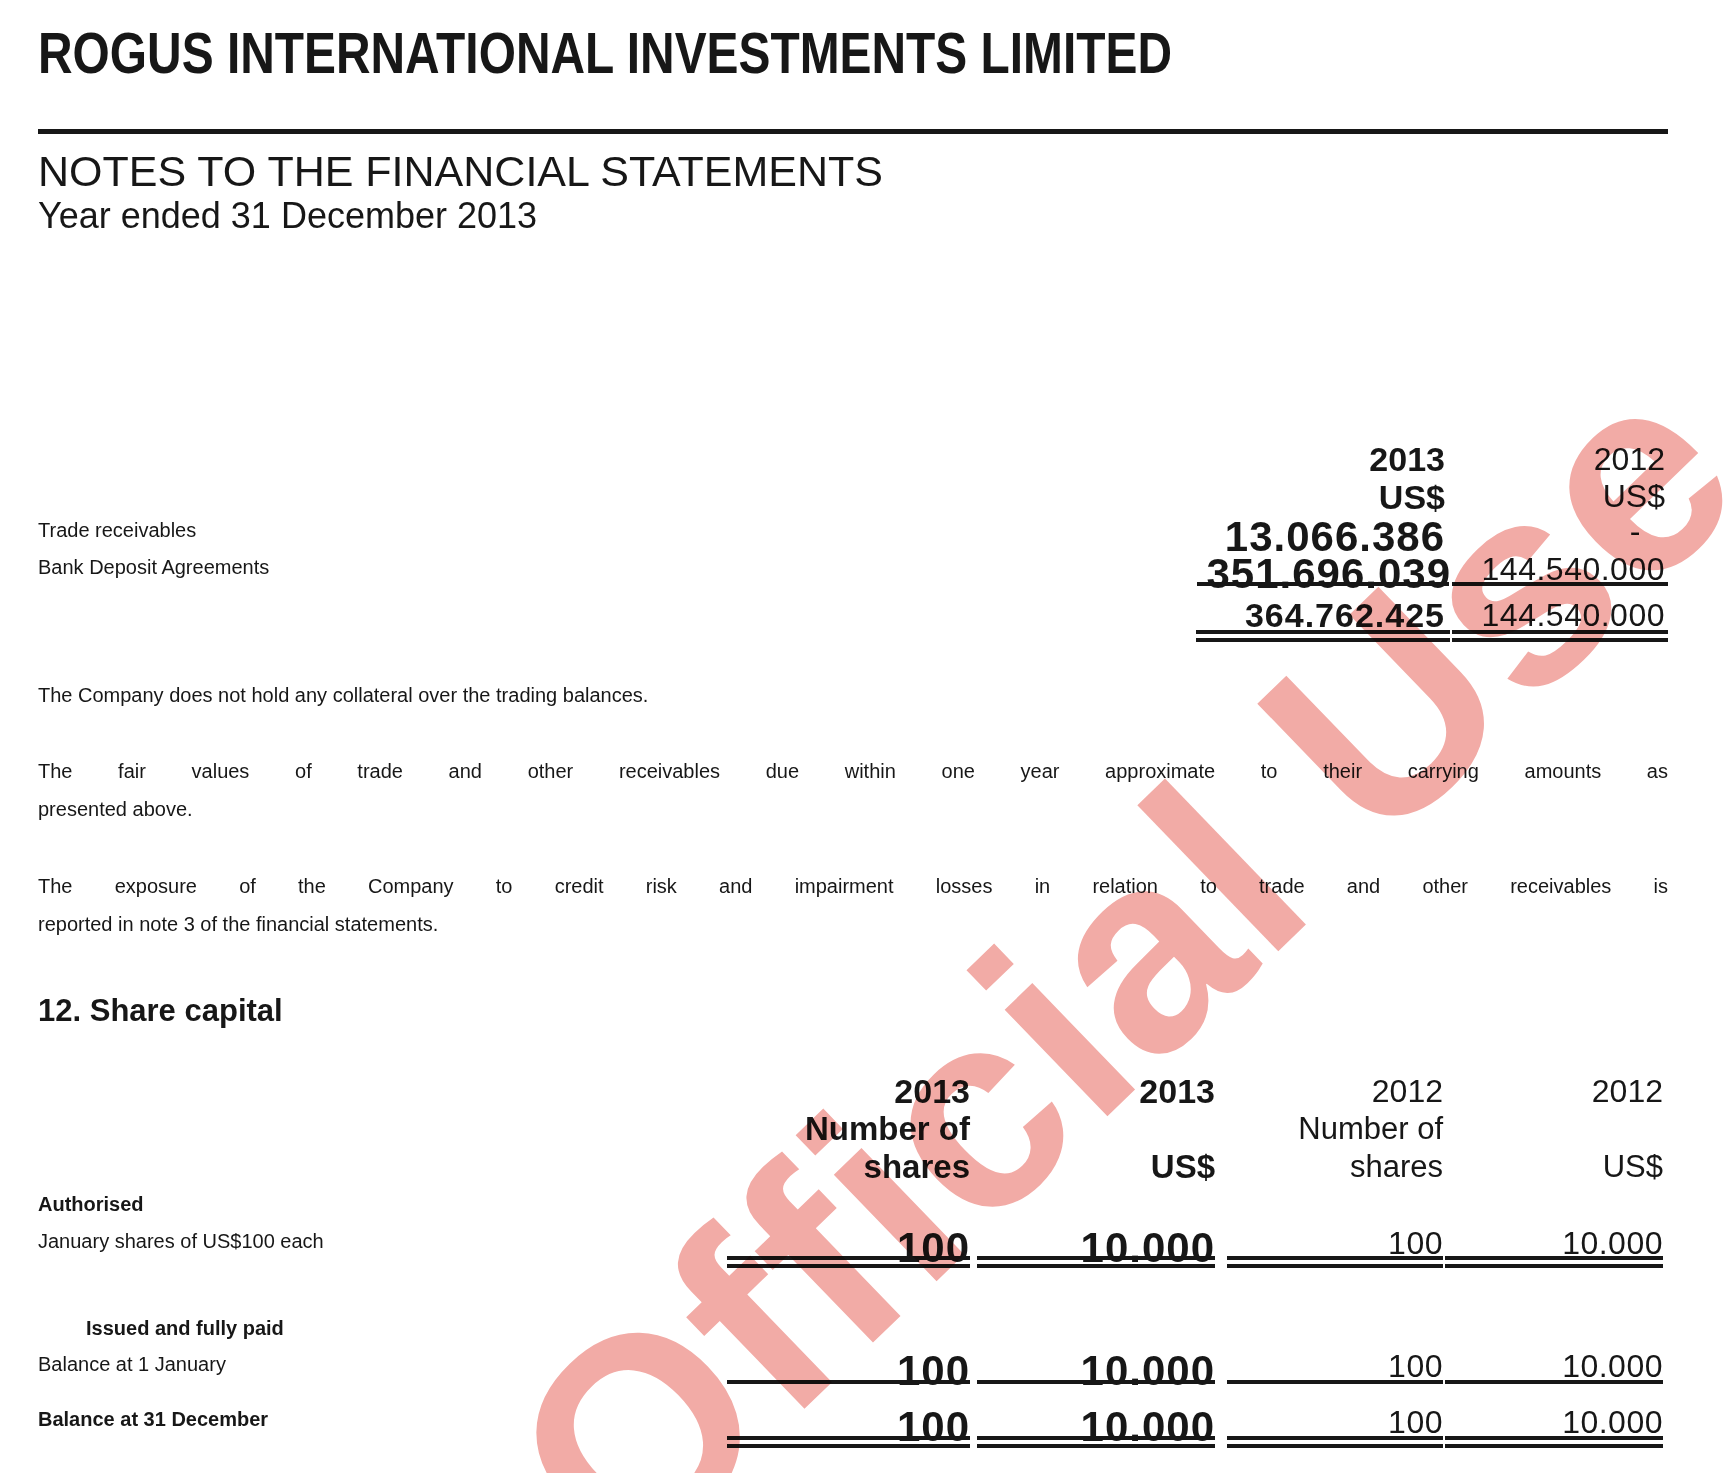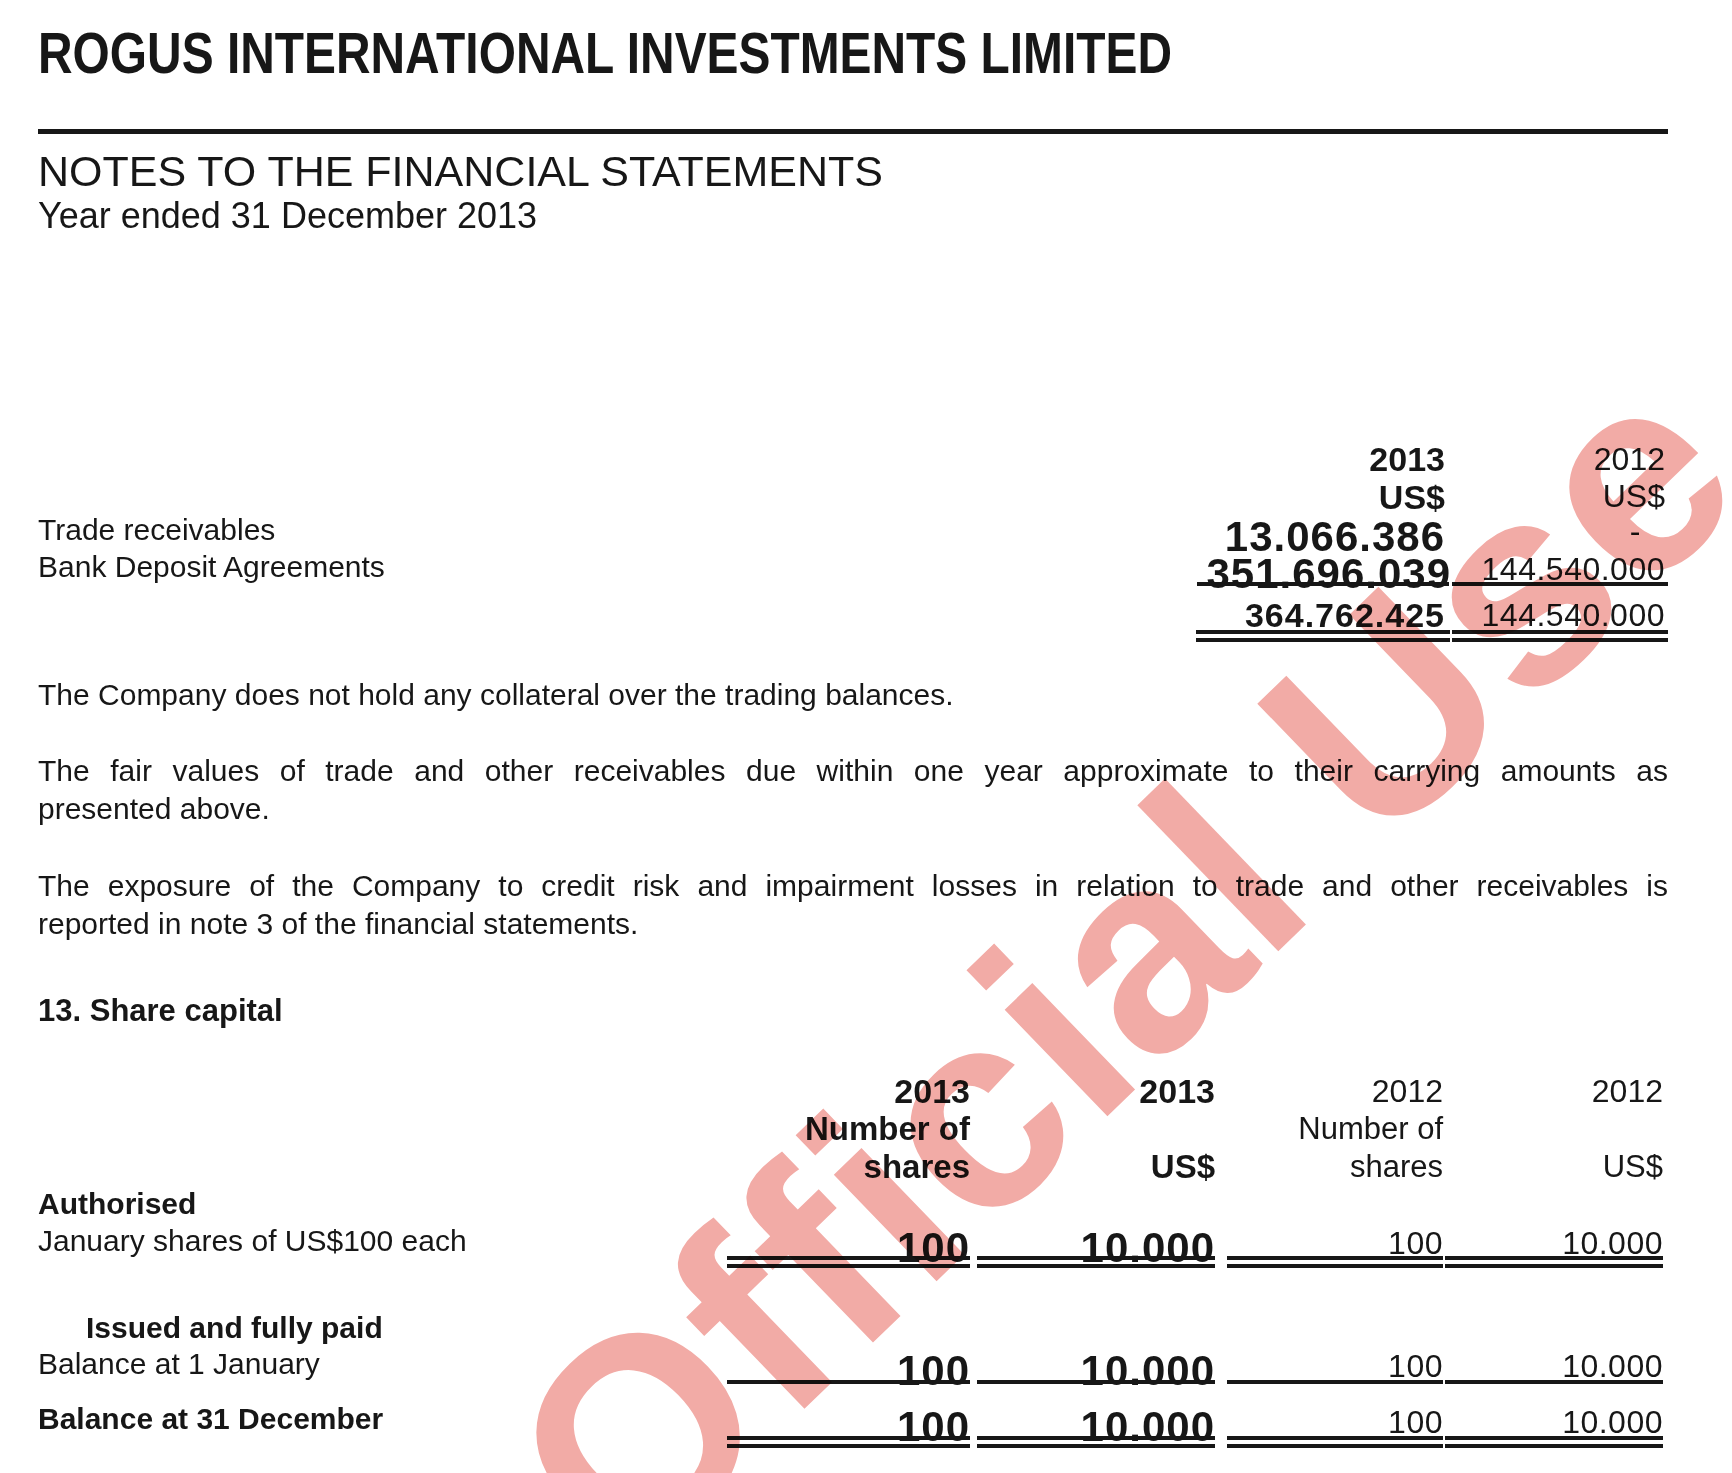--- a/index.html
+++ b/index.html
@@ -3,21 +3,21 @@
 <meta charset="utf-8">
 <style>
   html,body{margin:0;padding:0;background:#e8e8e8;}
   .page{
     position:relative;width:1732px;height:1473px;margin:0 auto;
     background:#ffffff;overflow:hidden;
     font-family:"Liberation Sans",sans-serif;color:#171717;
   }
   .abs{position:absolute;white-space:nowrap;}
   .b{font-weight:700;}
-  .body-txt{font-size:30px;line-height:38px;}
+  .body-txt{font-size:20px;line-height:38px;}
   .num{font-size:42px;letter-spacing:1px;font-weight:700;}
   .num-reg{font-size:32px;letter-spacing:0.5px;font-weight:400;}
   .colhead-b{font-size:34px;font-weight:700;}
   .colhead-b2{font-size:33px;font-weight:700;}
   .colhead-r{font-size:32px;font-weight:400;}
   .colhead-r2{font-size:31px;font-weight:400;}
   .sec-head{font-size:31px;font-weight:700;}
   .rt{text-align:right;}
   .jl{white-space:normal;width:1630px;text-align:justify;text-align-last:justify;}
   .pl{white-space:normal;width:1630px;}
@@ -60,21 +60,21 @@
   <div class="abs num-reg rt" style="right:67px;top:597px;">144.540.000</div>
   <div class="abs dbl" style="left:1196px;top:630px;width:254px;"></div>
   <div class="abs dbl" style="left:1452px;top:630px;width:216px;"></div>
 
   <div class="abs body-txt pl" style="left:38px;top:676px;">The Company does not hold any collateral over the trading balances.</div>
   <div class="abs body-txt jl" style="left:38px;top:752px;">The fair values of trade and other receivables due within one year approximate to their carrying amounts as</div>
   <div class="abs body-txt pl" style="left:38px;top:790px;">presented above.</div>
   <div class="abs body-txt jl" style="left:38px;top:867px;">The exposure of the Company to credit risk and impairment losses in relation to trade and other receivables is</div>
   <div class="abs body-txt pl" style="left:38px;top:905px;">reported in note 3 of the financial statements.</div>
 
-  <div class="abs sec-head" style="left:38px;top:993px;">13. Share capital</div>
+  <div class="abs sec-head" style="left:38px;top:993px;">12. Share capital</div>
 
   <div class="abs colhead-b rt" style="right:762px;top:1072px;">2013</div>
   <div class="abs colhead-b2 rt" style="right:762px;top:1110px;">Number of</div>
   <div class="abs colhead-b2 rt" style="right:762px;top:1148px;">shares</div>
 
   <div class="abs colhead-b rt" style="right:517px;top:1072px;">2013</div>
   <div class="abs colhead-b2 rt" style="right:517px;top:1148px;">US$</div>
 
   <div class="abs colhead-r rt" style="right:289px;top:1073px;">2012</div>
   <div class="abs colhead-r2 rt" style="right:289px;top:1111px;">Number of</div>

